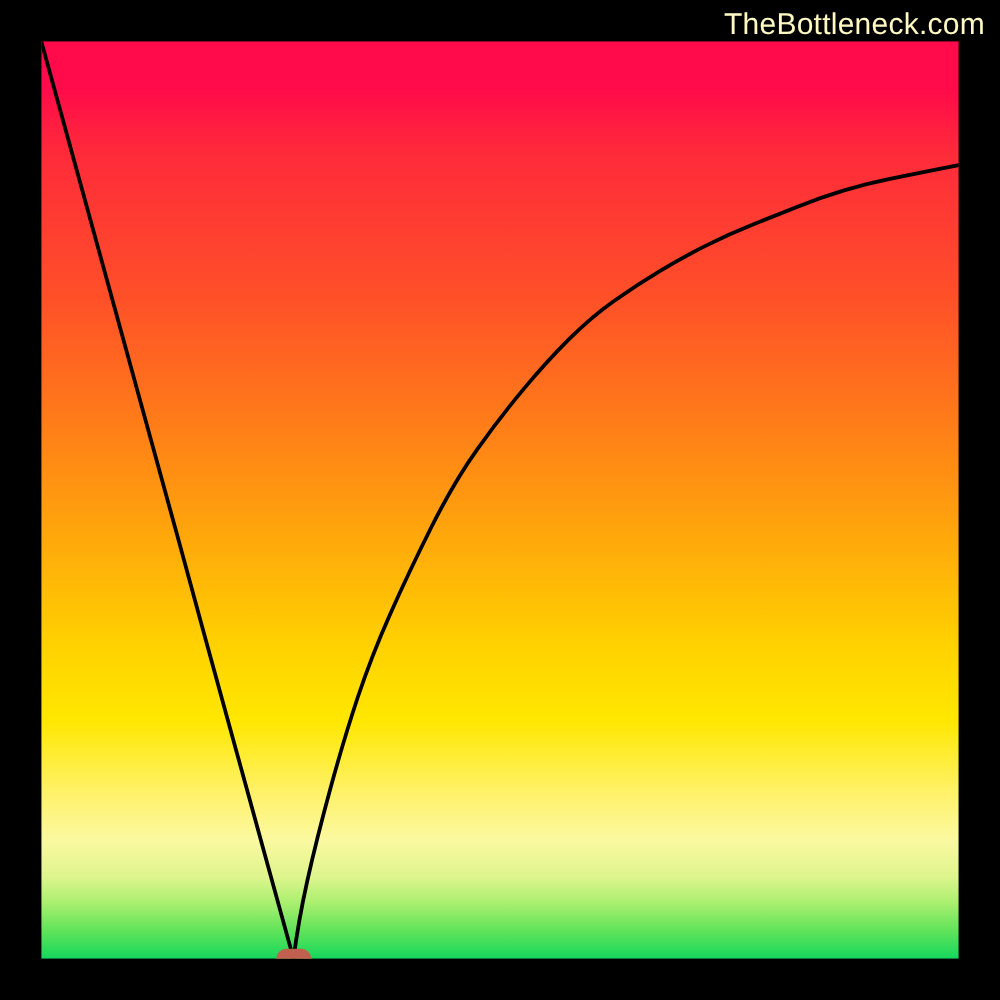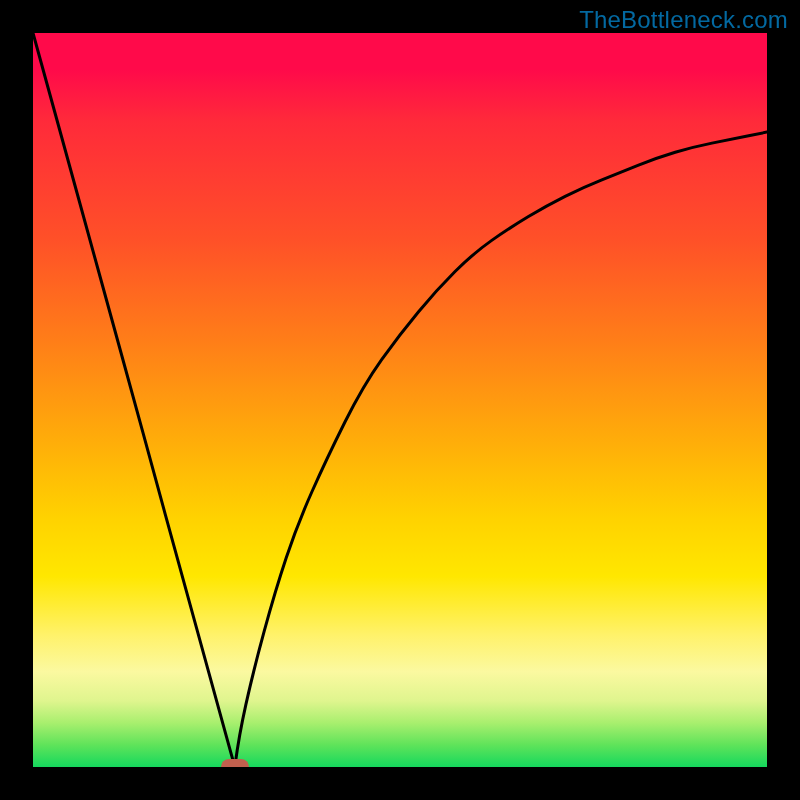--- a/index.html
+++ b/index.html
@@ -44,21 +44,21 @@
       #5fe35a 97%,
       #15d85d 100%
     );
   }
   .watermark {
     position: absolute;
     top: 6px;
     right: 12px;
     font-size: 24px;
     font-weight: 400;
-    color: #0369a1;
+    color: #fef9c3;
     letter-spacing: 0.2px;
     user-select: none;
   }
   svg.curve {
     position: absolute;
     inset: 0;
   }
   .marker {
     position: absolute;
     width: 28px;

